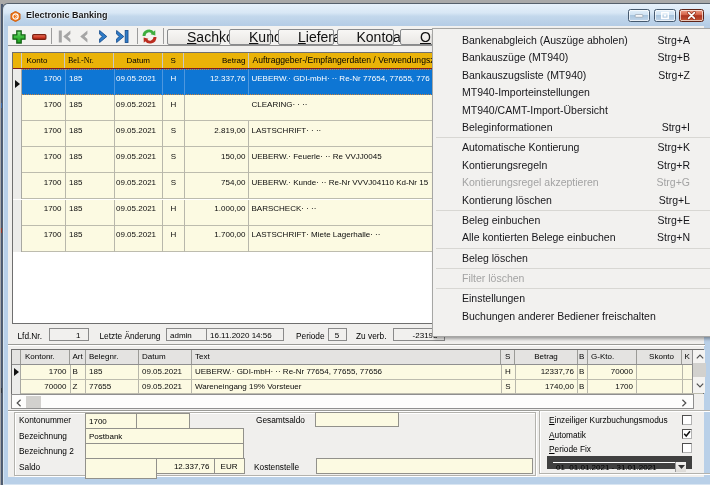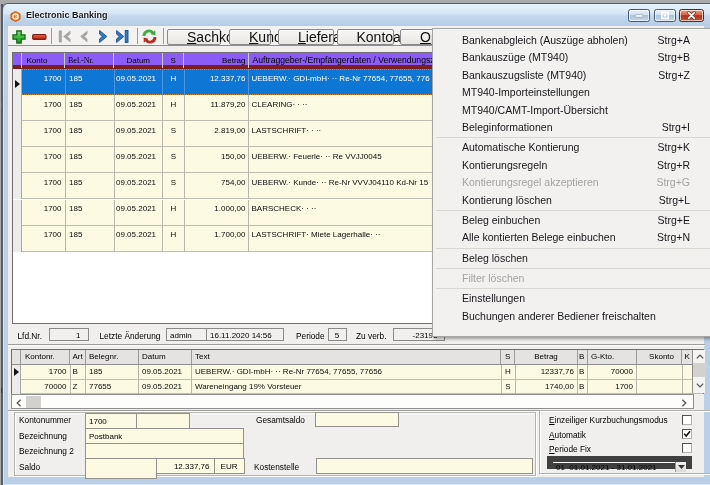--- a/index.html
+++ b/index.html
@@ -42,21 +42,21 @@
   .tb-btn {
     position:absolute; top:3px; height:16px; background:linear-gradient(#f8f7f5,#e9e7e4);
     border:1px solid #888a8c; border-radius:2px; font-size:14px; color:#101010;
     text-align:center; line-height:14px; padding:0 19px;
   }
   .u { text-decoration:underline; text-underline-offset:1px; }
 
   
   .cell { position:absolute; font-size:8px; color:#0b0b0b; white-space:nowrap; overflow:hidden; }
   #main-grid { position:absolute; left:4px; top:26px; width:692px; height:272px; background:#ffffff; border:1px solid #6f6f6f; }
-  #mg-header { position:absolute; left:0; top:0; width:690px; height:16px; background:#8b5cf6; border-bottom:4px solid #7f1d1d; }
+  #mg-header { position:absolute; left:0; top:0; width:690px; height:16px; background:#eab308; border-bottom:1px solid #7f1d1d; }
   .mg-hcell { position:absolute; top:0; height:15px; line-height:15px; border-right:1px solid #c9c9c5; font-size:8px; color:#000; white-space:nowrap; overflow:hidden; }
   #mg-rows { position:absolute; left:0; top:16px; width:690px; }
   .mg-row { position:absolute; left:0; width:690px; height:26.1px; background:#fcfae2; border-bottom:1px solid #bdbcae; }
   .mg-row.sel { background:#0e76d4; color:#fff; outline:1px dotted #c8823c; outline-offset:-1px; border-bottom:none; }
   .mg-row.sel .cell { color:#ffffff; }
   .mg-row .cell { top:0; padding-top:4.5px; height:26px; }
   .mg-vline { border-right:1px solid #b8b7ab; }
   .mg-row.sel .mg-vline { border-right:1px solid #4e97de; }
   .mg-selcol { position:absolute; left:0; top:0; width:9px; height:26.1px; background:#ececea; border-right:1px solid #a8a8a2; }
   .tri { width:0; height:0; border-left:5px solid #111; border-top:4px solid transparent; border-bottom:4px solid transparent; position:absolute; }
@@ -210,21 +210,20 @@
             <div class="cell mg-vline" style="left:150.5px; width:21px; text-align:center;">H</div>
             <div class="cell mg-vline" style="left:171.5px; width:64px; text-align:right; padding-right:2px;">12.337,76</div>
             <div class="cell" style="left:235.5px; width:454px; padding-left:3px;">UEBERW.· GDI-mbH· ·· Re-Nr 77654, 77655, 776</div>
           </div>
           <div class="mg-row" style="top:26.1px;">
             <div class="mg-selcol"></div>
             <div class="cell mg-vline" style="left:10px; width:42.5px; text-align:right; padding-right:3px;">1700</div>
             <div class="cell mg-vline" style="left:53px; width:49px; padding-left:3px;">185</div>
             <div class="cell mg-vline" style="left:102px; width:48px; padding-left:1px;">09.05.2021</div>
             <div class="cell mg-vline" style="left:150.5px; width:21px; text-align:center;">H</div>
-            <div class="cell mg-vline" style="left:171.5px; width:64px; text-align:right; padding-right:2px;">11.879,20</div>
             <div class="cell" style="left:235.5px; width:454px; padding-left:3px;">CLEARING· · ··</div>
           </div>
           <div class="mg-row" style="top:52.2px;">
             <div class="mg-selcol"></div>
             <div class="cell mg-vline" style="left:10px; width:42.5px; text-align:right; padding-right:3px;">1700</div>
             <div class="cell mg-vline" style="left:53px; width:49px; padding-left:3px;">185</div>
             <div class="cell mg-vline" style="left:102px; width:48px; padding-left:1px;">09.05.2021</div>
             <div class="cell mg-vline" style="left:150.5px; width:21px; text-align:center;">S</div>
             <div class="cell mg-vline" style="left:171.5px; width:64px; text-align:right; padding-right:2px;">2.819,00</div>
             <div class="cell" style="left:235.5px; width:454px; padding-left:3px;">LASTSCHRIFT· · ··</div>

